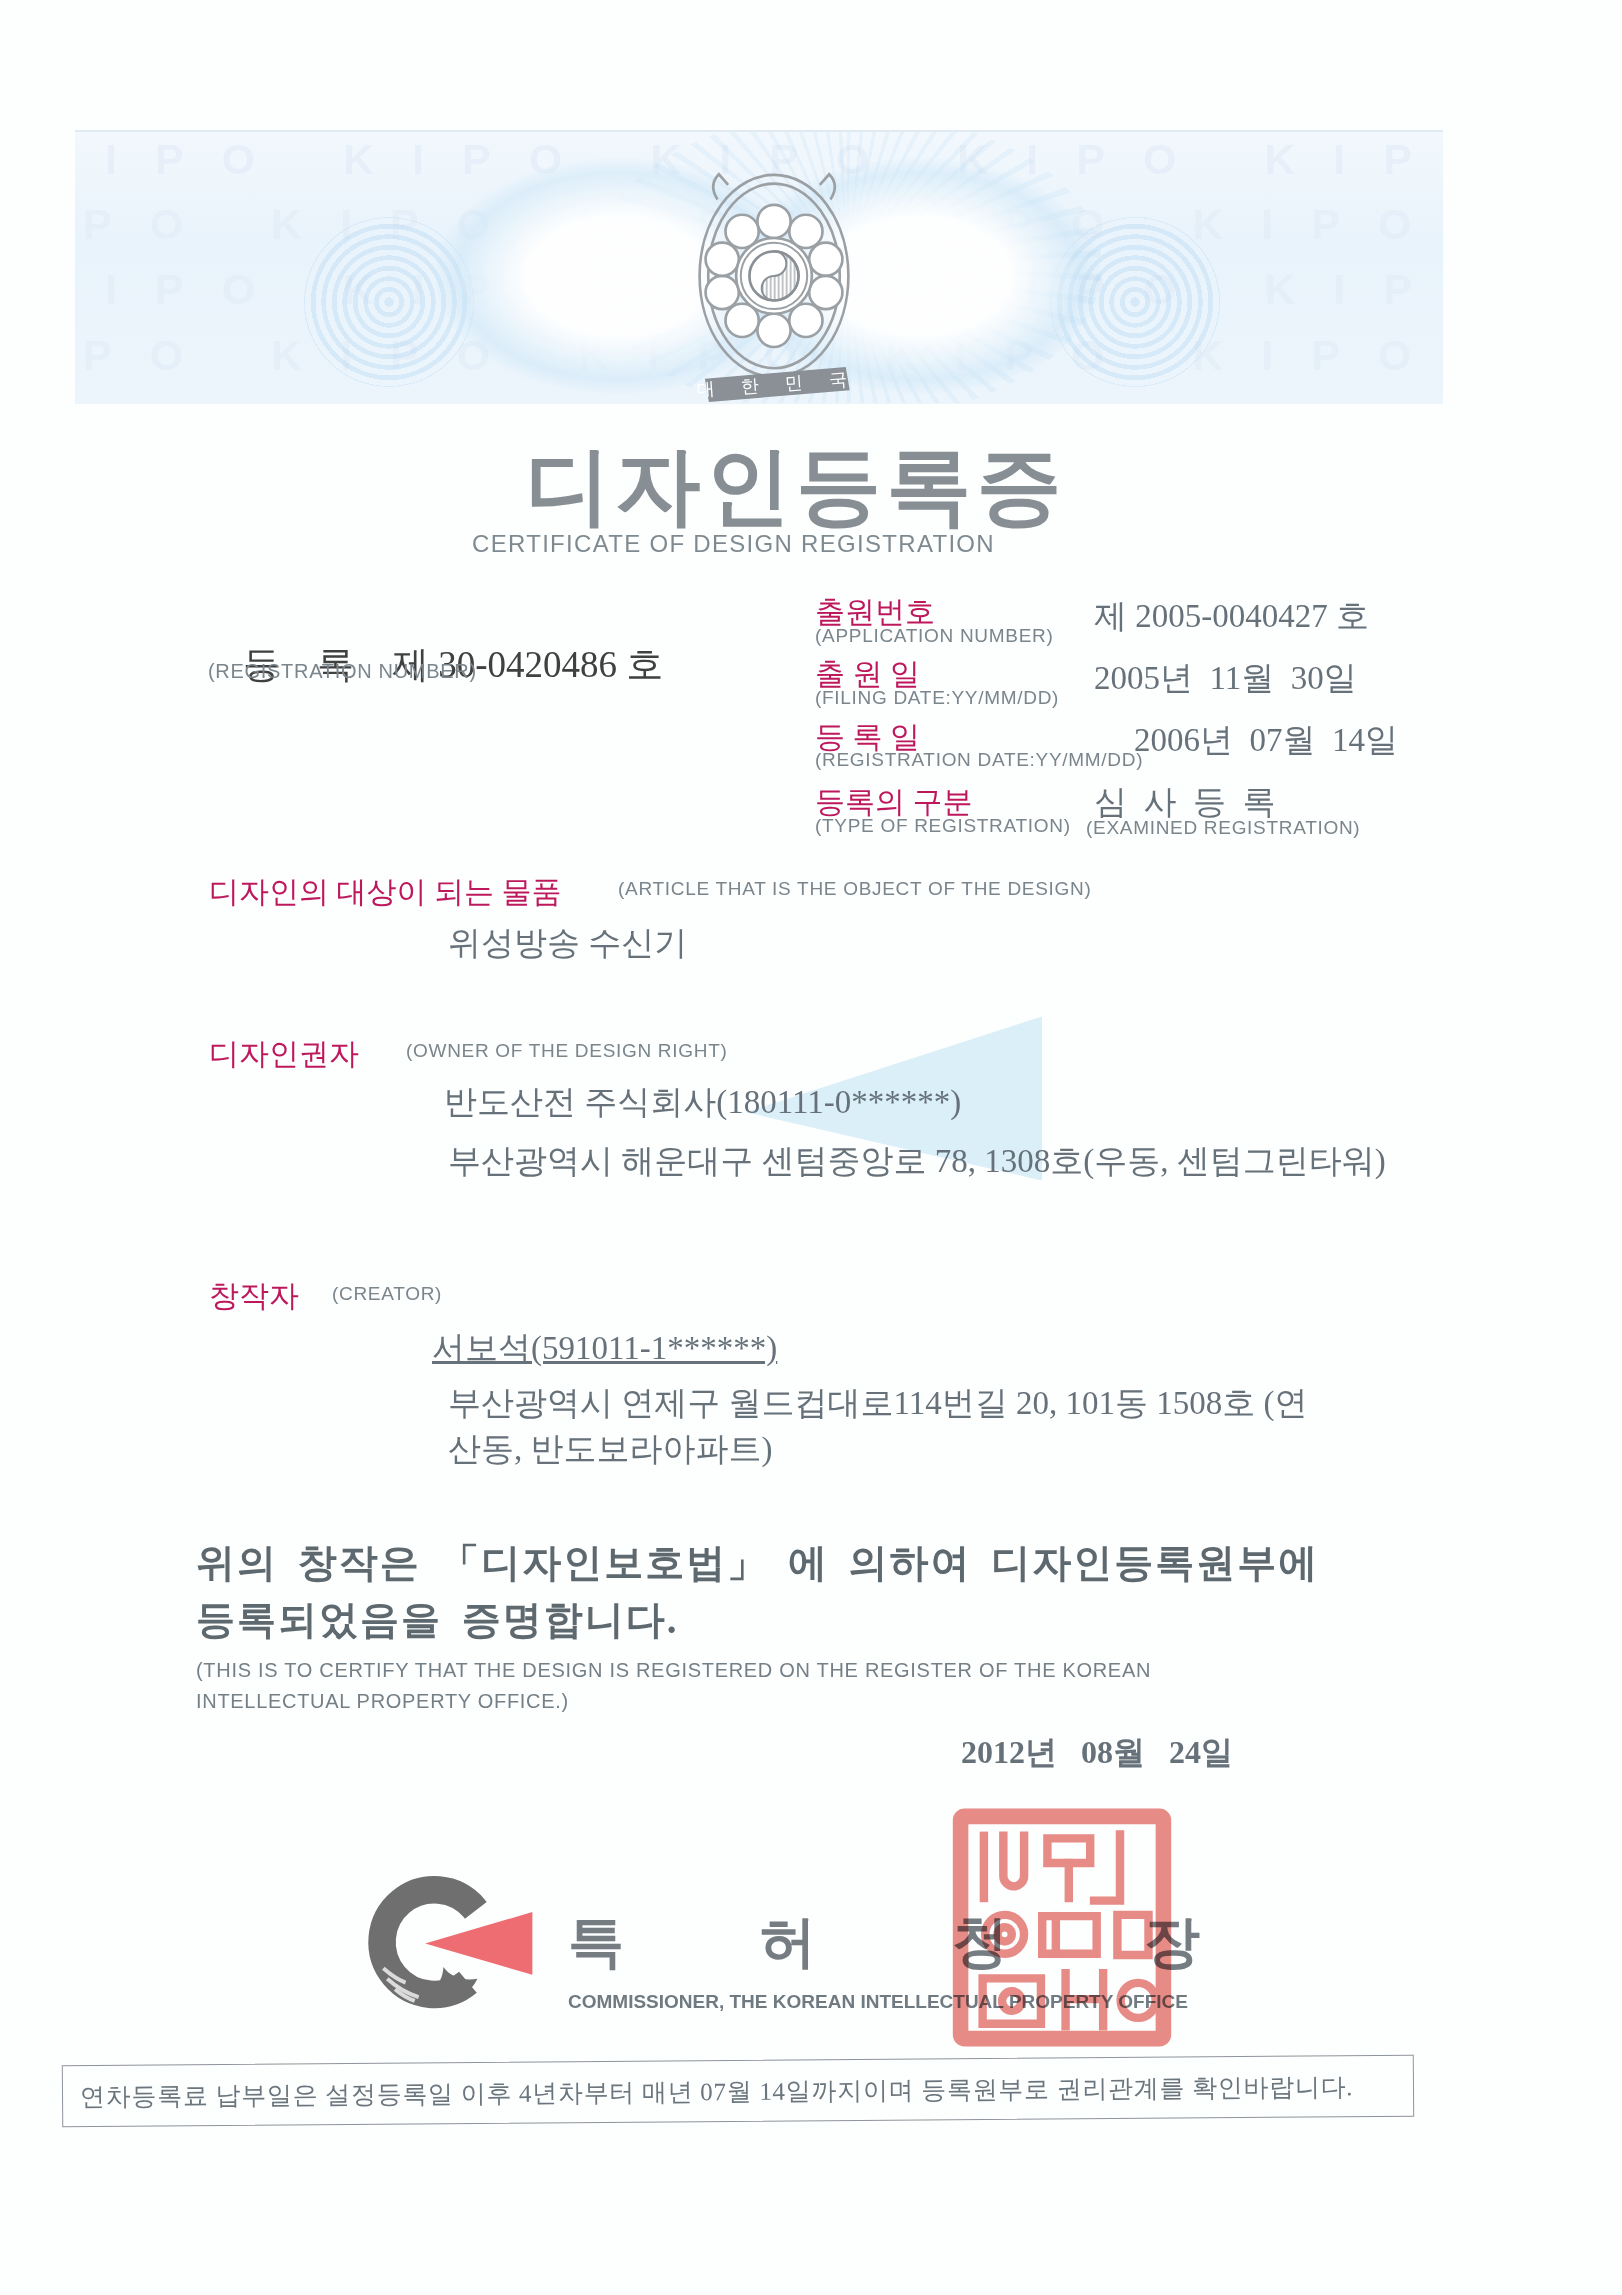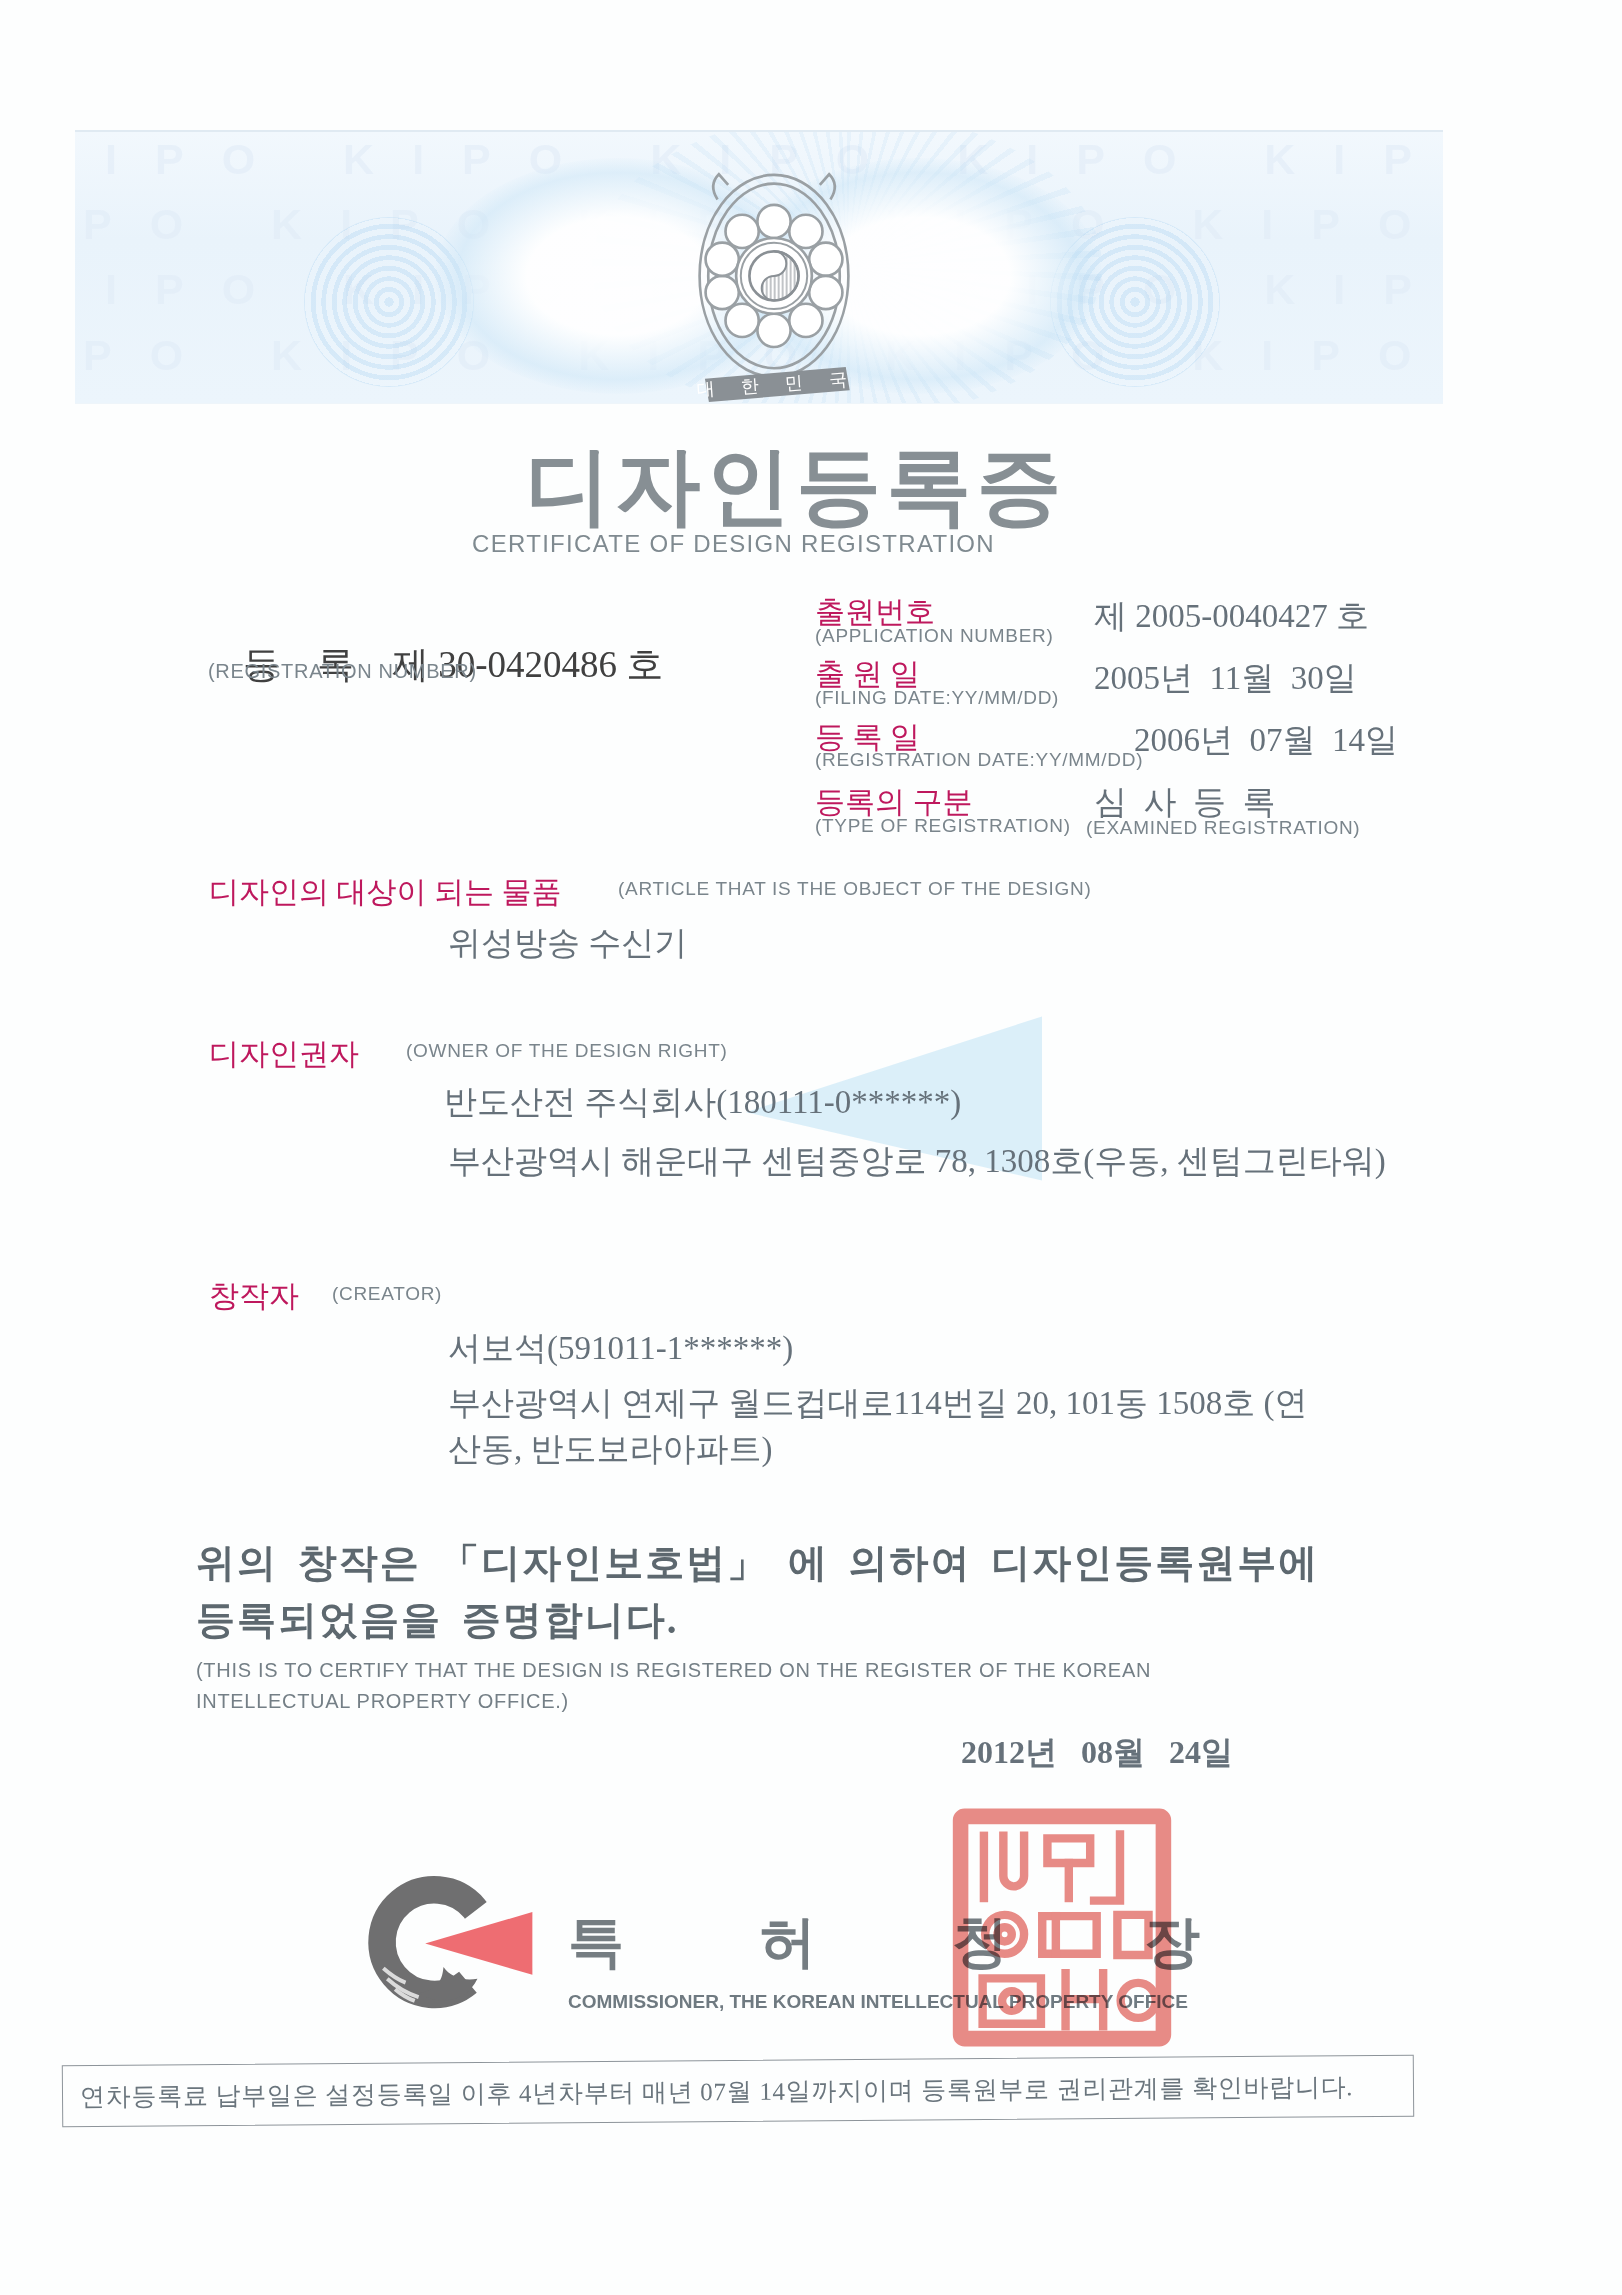--- a/index.html
+++ b/index.html
@@ -126,21 +126,21 @@
 
   <div class="wedge"></div>
 
   <div class="abs ko-label" style="left:209px;top:1034px;">디자인권자</div>
   <div class="abs en-label" style="left:406px;top:1040px;">(OWNER OF THE DESIGN RIGHT)</div>
   <div class="abs value" style="left:444px;top:1080px;">반도산전 주식회사(180111-0******)</div>
   <div class="abs value" style="left:448px;top:1139px;">부산광역시 해운대구 센텀중앙로 78, 1308호(우동, 센텀그린타워)</div>
 
   <div class="abs ko-label" style="left:209px;top:1276px;">창작자</div>
   <div class="abs en-label" style="left:332px;top:1283px;">(CREATOR)</div>
-  <div class="abs value" style="left:448px;top:1326px;">서보석(591011-1******)</div>
+  <div class="abs value" style="left:432px;top:1326px;text-decoration:underline;">서보석(591011-1******)</div>
   <div class="abs value" style="left:448px;top:1381px;">부산광역시 연제구 월드컵대로114번길 20, 101동 1508호 (연</div>
   <div class="abs value" style="left:448px;top:1427px;">산동, 반도보라아파트)</div>
 
   <div class="abs stmt" style="left:196px;top:1536px;">위의 창작은 「디자인보호법」 에 의하여 디자인등록원부에</div>
   <div class="abs stmt" style="left:196px;top:1593px;">등록되었음을 증명합니다.</div>
   <div class="abs stmt-en" style="left:196px;top:1659px;">(THIS IS TO CERTIFY THAT THE DESIGN IS REGISTERED ON THE REGISTER OF THE KOREAN</div>
   <div class="abs stmt-en" style="left:196px;top:1690px;">INTELLECTUAL PROPERTY OFFICE.)</div>
 
   <div class="abs date-line" style="left:961px;top:1731px;font-weight:bold;">2012년   08월   24일</div>
 

